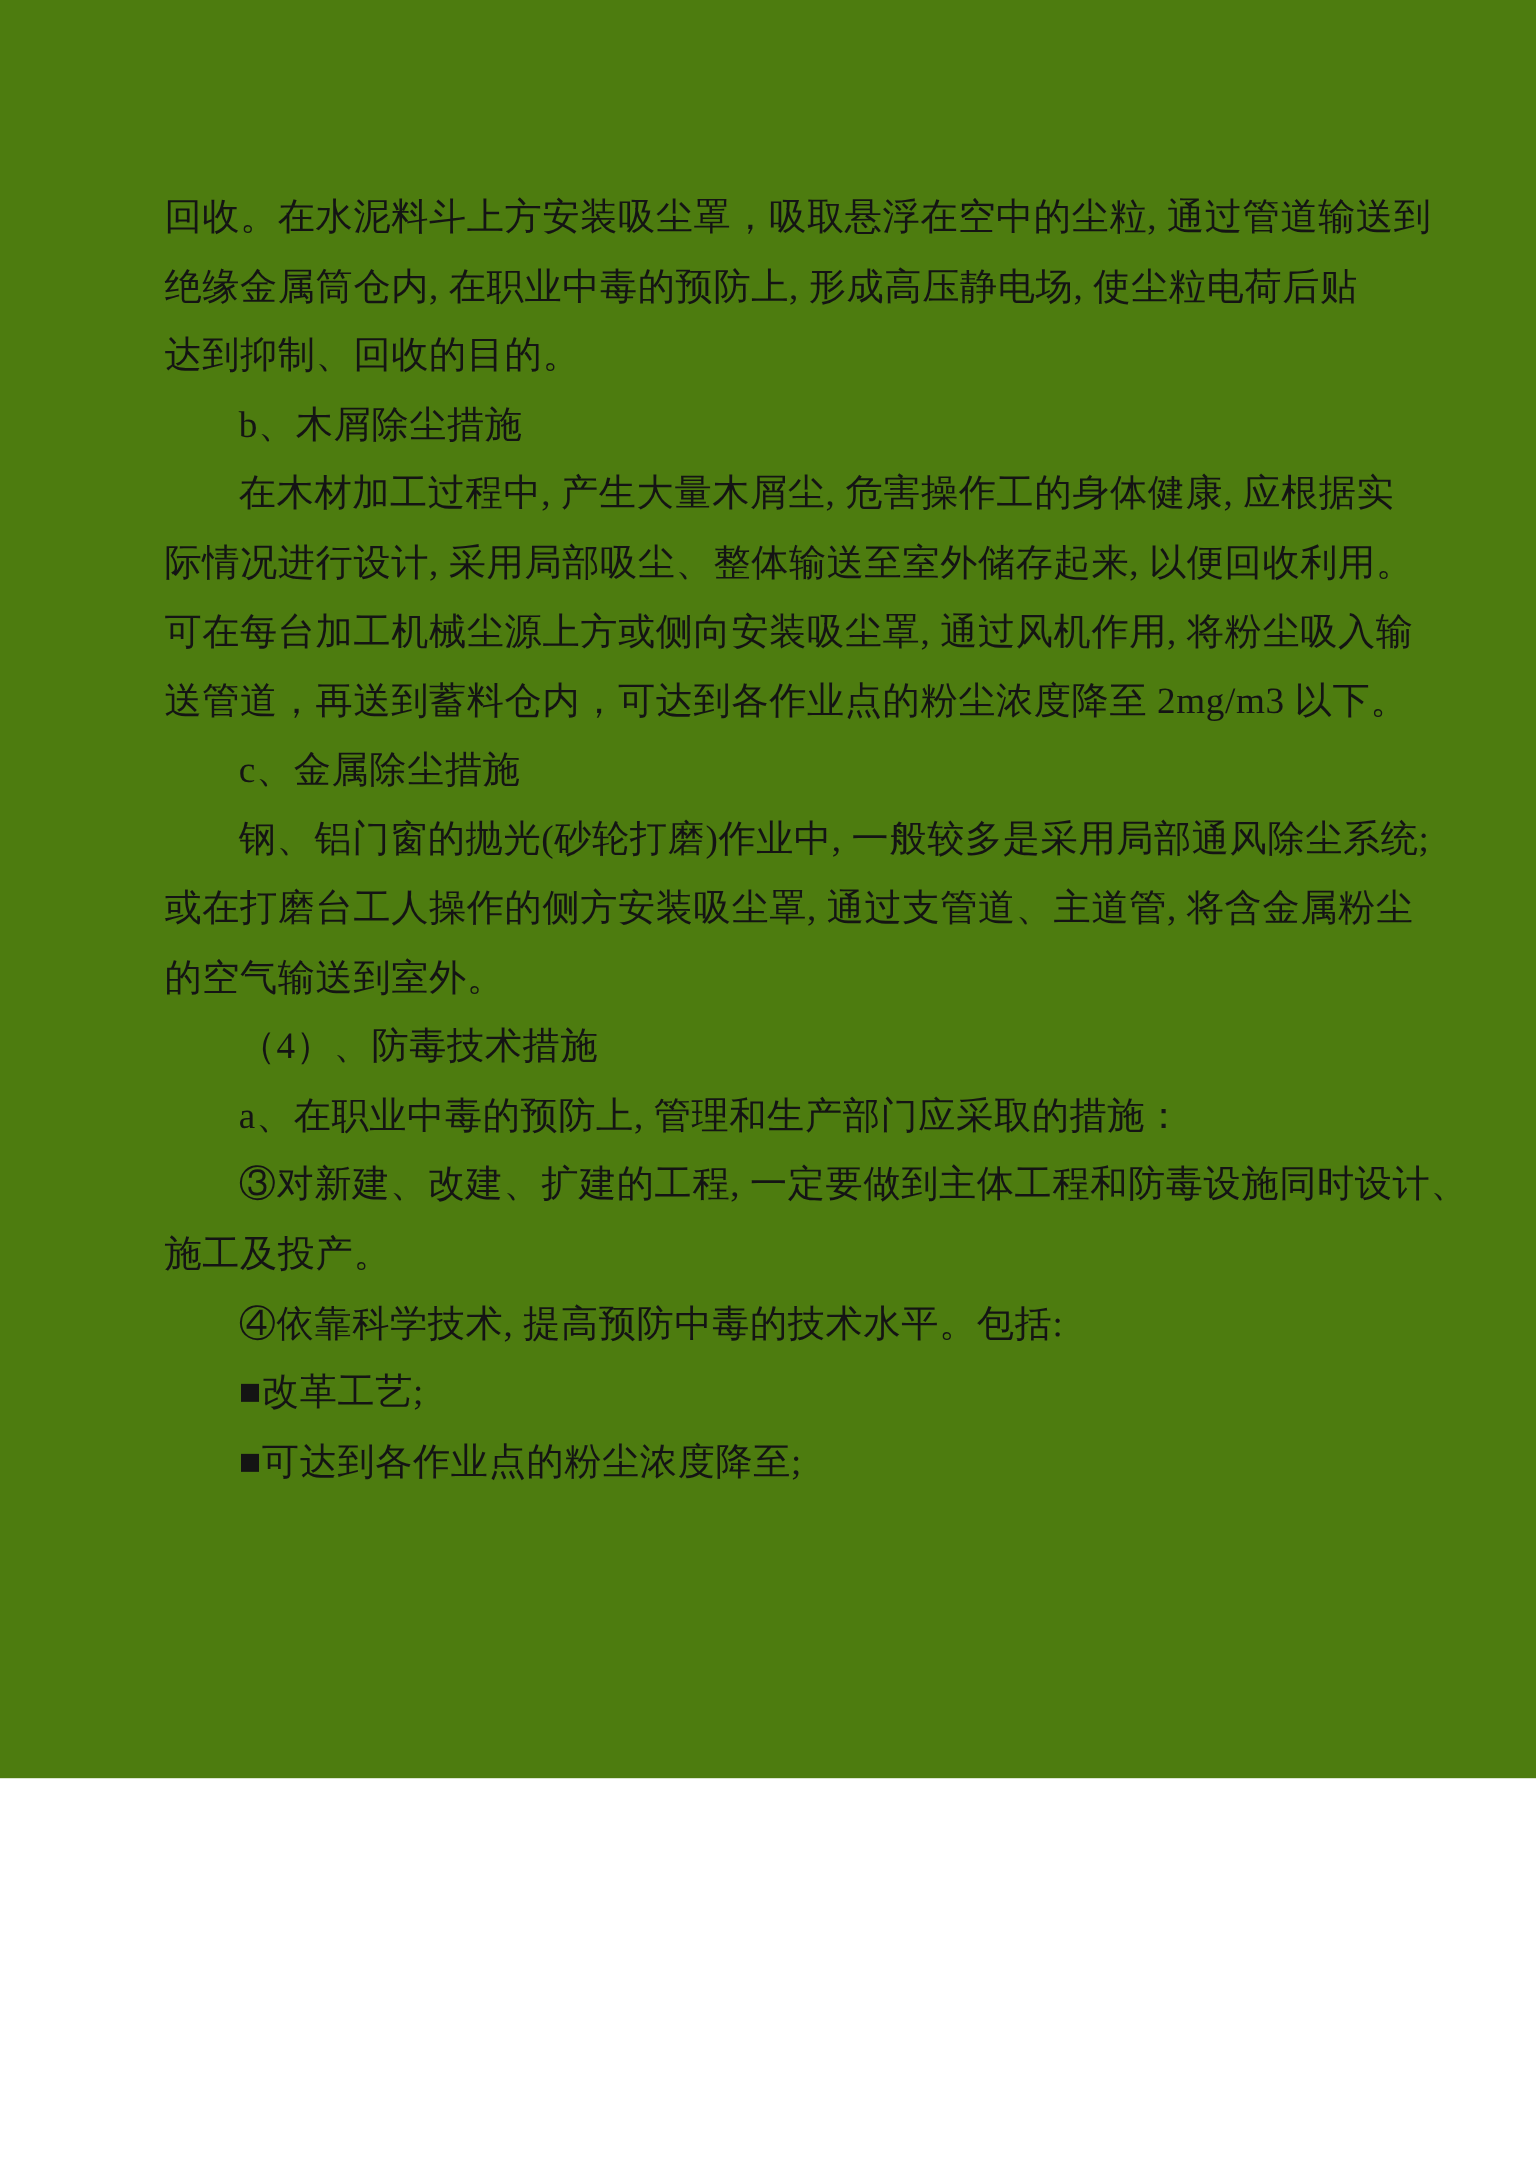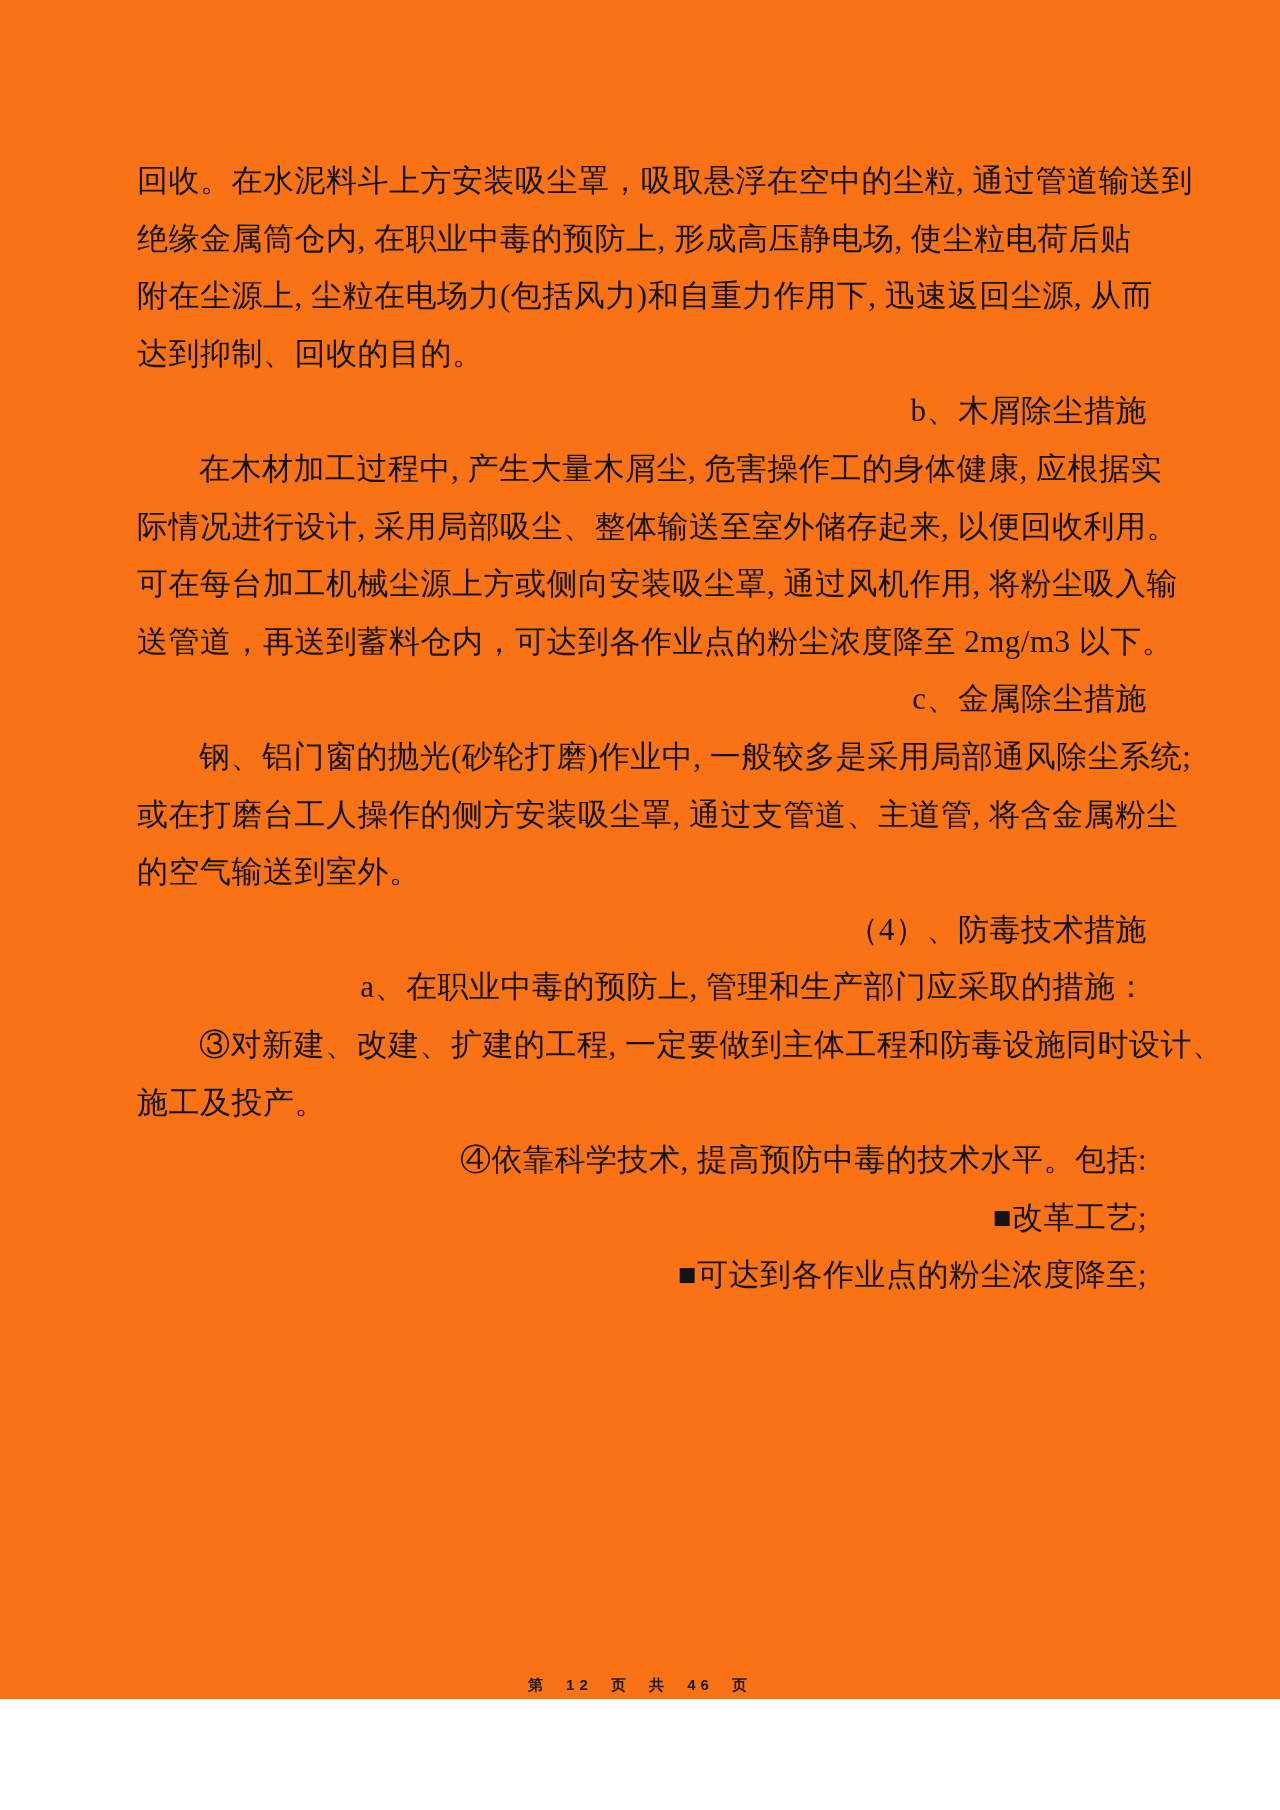--- a/index.html
+++ b/index.html
@@ -3,42 +3,41 @@
 <meta charset="utf-8">
 <style>
   html, body {
     margin: 0;
     padding: 0;
     background: #ffffff;
   }
   .page {
     position: relative;
     width: 1280px;
-    height: 1699px;
-    background: #f97316;
+    height: 1482px;
+    background: #4d7c0f;
     overflow: hidden;
     font-family: "Liberation Serif", "DejaVu Serif", serif;
     color: #141414;
   }
   .content {
     position: absolute;
     left: 137px;
     top: 152px;
     width: 1010px;
   }
   .line {
     font-size: 31px;
     line-height: 57.6px;
     height: 57.6px;
     white-space: nowrap;
     letter-spacing: 0.5px;
   }
   .line.indent {
     padding-left: 62px;
-    text-align: right;
   }
   .footer {
     position: absolute;
     left: 0;
     top: 1676px;
     width: 100%;
     text-align: center;
     font-family: "Liberation Sans", "DejaVu Sans", sans-serif;
     font-weight: 700;
     font-size: 15px;
@@ -47,21 +46,20 @@
     color: #1a1a1a;
   }
 </style>
 </head>
 <body>
 
 <div class="page">
   <div class="content">
     <div class="line">回收。在水泥料斗上方安装吸尘罩，吸取悬浮在空中的尘粒, 通过管道输送到</div>
     <div class="line">绝缘金属筒仓内, 在职业中毒的预防上, 形成高压静电场, 使尘粒电荷后贴</div>
-    <div class="line">附在尘源上, 尘粒在电场力(包括风力)和自重力作用下, 迅速返回尘源, 从而</div>
     <div class="line">达到抑制、回收的目的。</div>
     <div class="line indent">b、木屑除尘措施</div>
     <div class="line indent">在木材加工过程中, 产生大量木屑尘, 危害操作工的身体健康, 应根据实</div>
     <div class="line">际情况进行设计, 采用局部吸尘、整体输送至室外储存起来, 以便回收利用。</div>
     <div class="line">可在每台加工机械尘源上方或侧向安装吸尘罩, 通过风机作用, 将粉尘吸入输</div>
     <div class="line">送管道，再送到蓄料仓内，可达到各作业点的粉尘浓度降至 2mg/m3 以下。</div>
     <div class="line indent">c、金属除尘措施</div>
     <div class="line indent">钢、铝门窗的抛光(砂轮打磨)作业中, 一般较多是采用局部通风除尘系统;</div>
     <div class="line">或在打磨台工人操作的侧方安装吸尘罩, 通过支管道、主道管, 将含金属粉尘</div>
     <div class="line">的空气输送到室外。</div>

